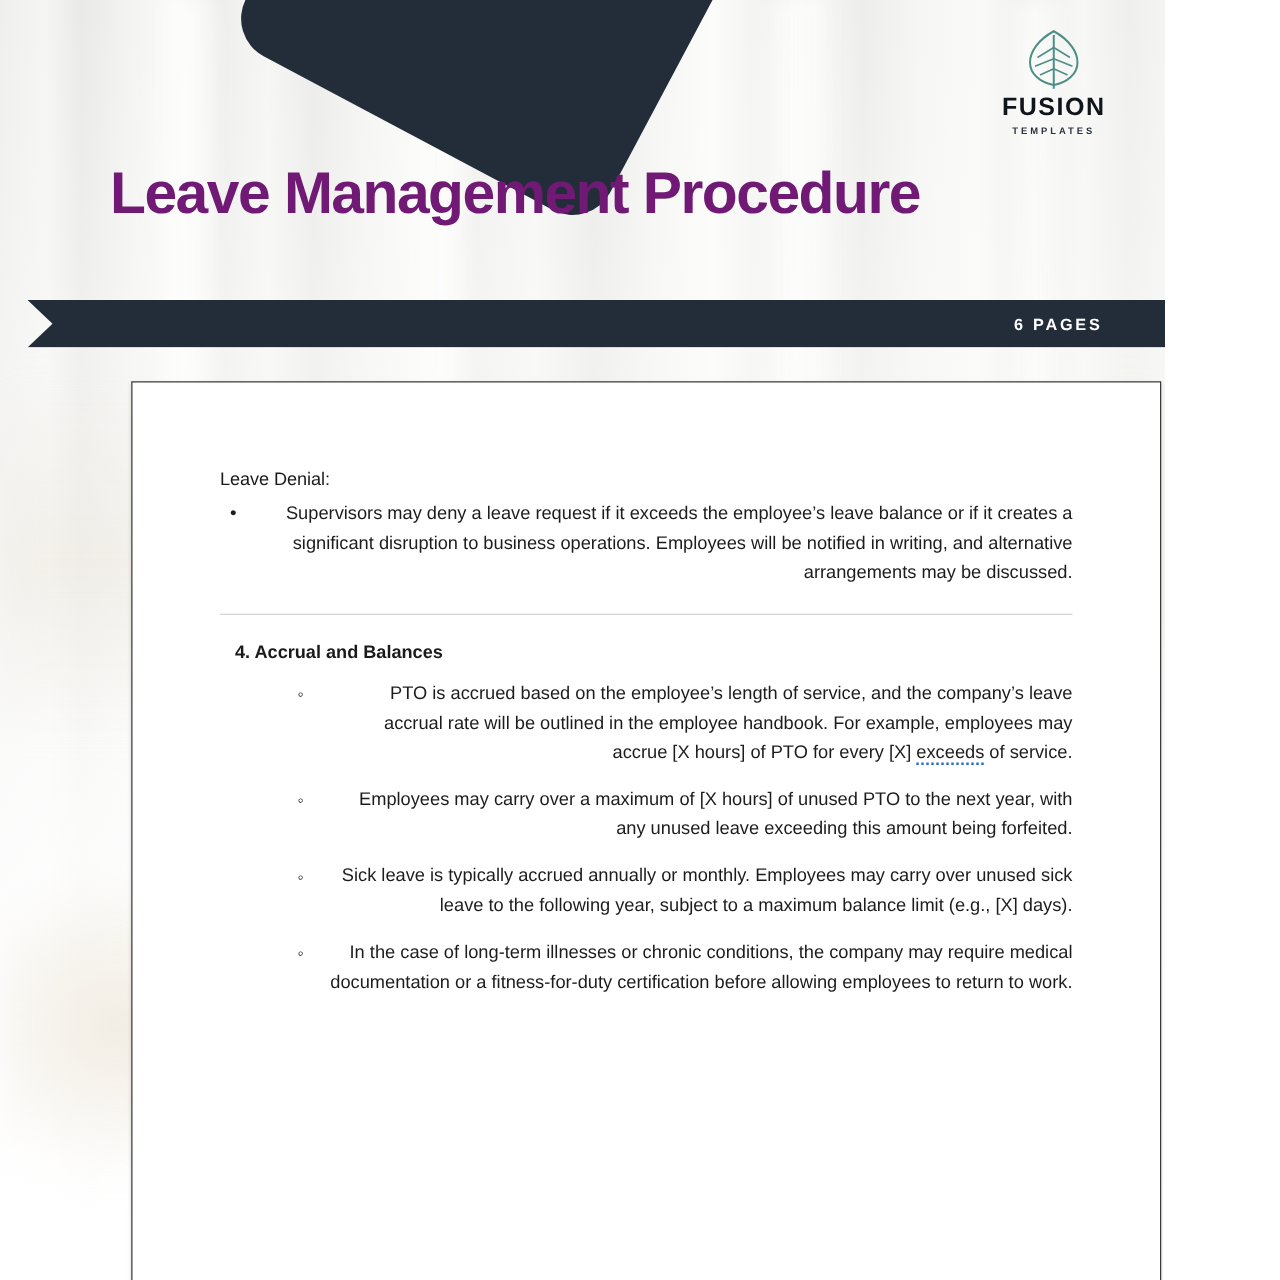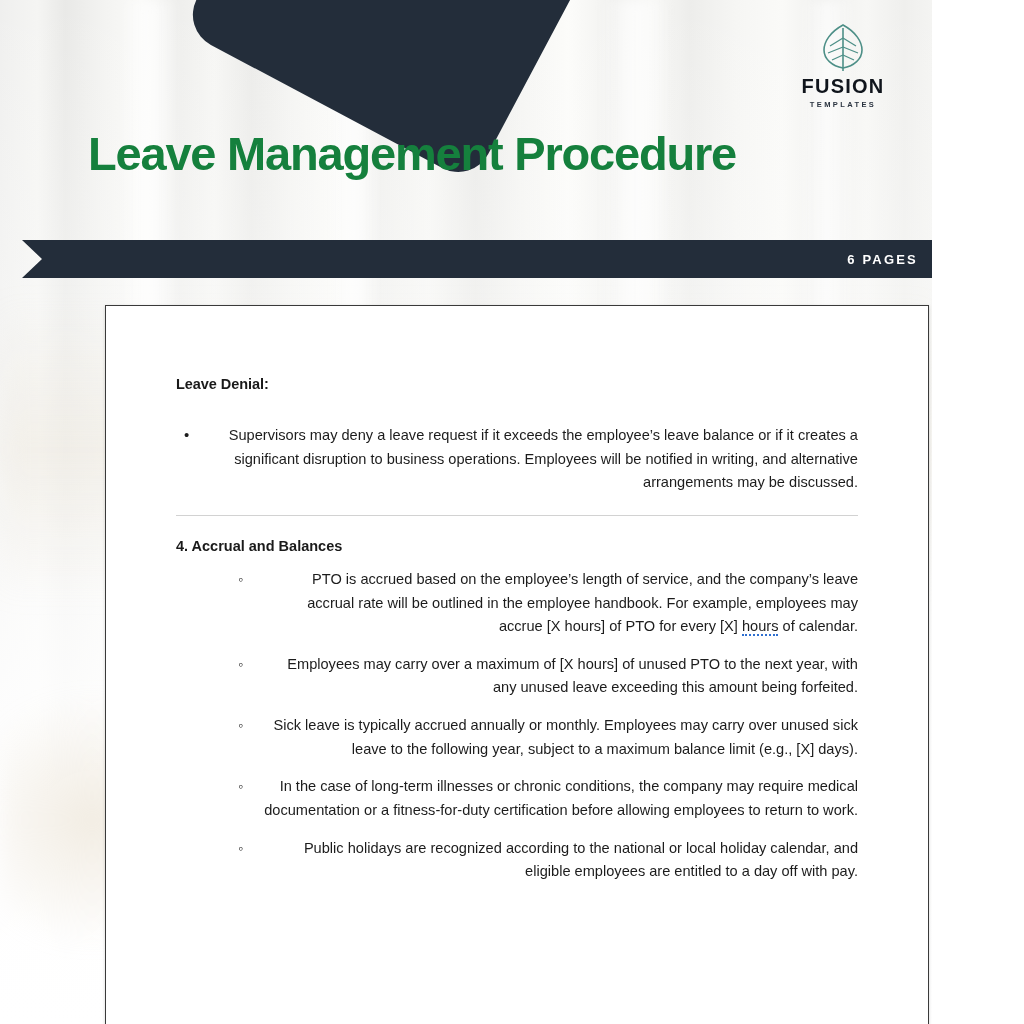--- a/index.html
+++ b/index.html
@@ -92,41 +92,41 @@
   }
 
   
   .doc-title {
     position: absolute;
     left: 88px;
     top: 126px;
     font-size: 47px;
     font-weight: 900;
     letter-spacing: -1.2px;
-    color: #15803d;
+    color: #701a75;
     white-space: nowrap;
   }
   .ribbon-inner {
     position: absolute;
     left: 22px;
     top: 240px;
     width: 972px;
     height: 38px;
     background: #232d3a;
     clip-path: polygon(0 0, 100% 0, calc(100% - 20px) 50%, 100% 100%, 0 100%, 20px 50%);
     display: flex;
     align-items: center;
     justify-content: flex-end;
   }
   .ribbon-label {
     color: #ffffff;
     font-size: 13px;
     font-weight: 700;
     letter-spacing: 2.2px;
-    margin-right: 76px;
+    margin-right: 112px;
   }
 
   
   .page {
     position: absolute;
     left: 105px;
     top: 305px;
     width: 824px;
     height: 740px;
     background: #ffffff;
@@ -136,37 +136,38 @@
   }
   .page-body {
     position: absolute;
     left: 70px;
     top: 70px;
     right: 70px;
   }
 
   .sec-title {
     font-size: 14.5px;
-    font-weight: 700;
+    font-weight: 400;
     color: #1a1a1a;
     letter-spacing: -0.05px;
-    margin-bottom: 32px;
+    margin-bottom: 8px;
   }
 
   .hr {
     height: 1px;
     background: #d2d2d2;
     margin: 20px 0 22px 0;
   }
 
   .sec-num {
     font-size: 14.5px;
     font-weight: 700;
     color: #1a1a1a;
     margin-bottom: 14px;
+    margin-left: 12px;
   }
 
   ul.l1 { list-style: none; margin: 0 0 0 32px; padding: 0; text-align: right; }
   ul.l2 { list-style: none; margin: 8px 0 14px 56px; padding: 0; }
 
   li.b1, li.b2 {
     position: relative;
     font-size: 14.6px;
     line-height: 1.62;
     color: #1c1c1c;
@@ -265,32 +266,29 @@
         <li class="b1">Supervisors may deny a leave request if it exceeds the employee’s leave balance or if it creates a significant disruption to business operations. Employees will be notified in writing, and alternative arrangements may be discussed.</li>
       </ul>
 
       <div class="hr"></div>
 
       <div class="sec-num">4. Accrual and Balances</div>
 
       <ul class="l1">
 
         <ul class="l2">
-          <li class="b2"><span>PTO is accrued based on the employee’s length of service, and the company’s leave accrual rate will be outlined in the employee handbook. For example, employees may accrue [X hours] of PTO for every [X] </span><span class="spell">hours</span><span> of calendar.</span></li>
+          <li class="b2"><span>PTO is accrued based on the employee’s length of service, and the company’s leave accrual rate will be outlined in the employee handbook. For example, employees may accrue [X hours] of PTO for every [X] </span><span class="spell">exceeds</span><span> of service.</span></li>
           <li class="b2">Employees may carry over a maximum of [X hours] of unused PTO to the next year, with any unused leave exceeding this amount being forfeited.</li>
         </ul>
 
         <ul class="l2">
           <li class="b2">Sick leave is typically accrued annually or monthly. Employees may carry over unused sick leave to the following year, subject to a maximum balance limit (e.g., [X] days).</li>
           <li class="b2">In the case of long-term illnesses or chronic conditions, the company may require medical documentation or a fitness-for-duty certification before allowing employees to return to work.</li>
         </ul>
 
-        <ul class="l2">
-          <li class="b2">Public holidays are recognized according to the national or local holiday calendar, and eligible employees are entitled to a day off with pay.</li>
-        </ul>
 
       </ul>
     </div>
   </div>
 
   <div class="side-tab">
     <div class="side-tab-text">
       <div class="side-line">HUMAN RESOURCES</div>
       <div class="side-line">TEMPLATES</div>
     </div>

